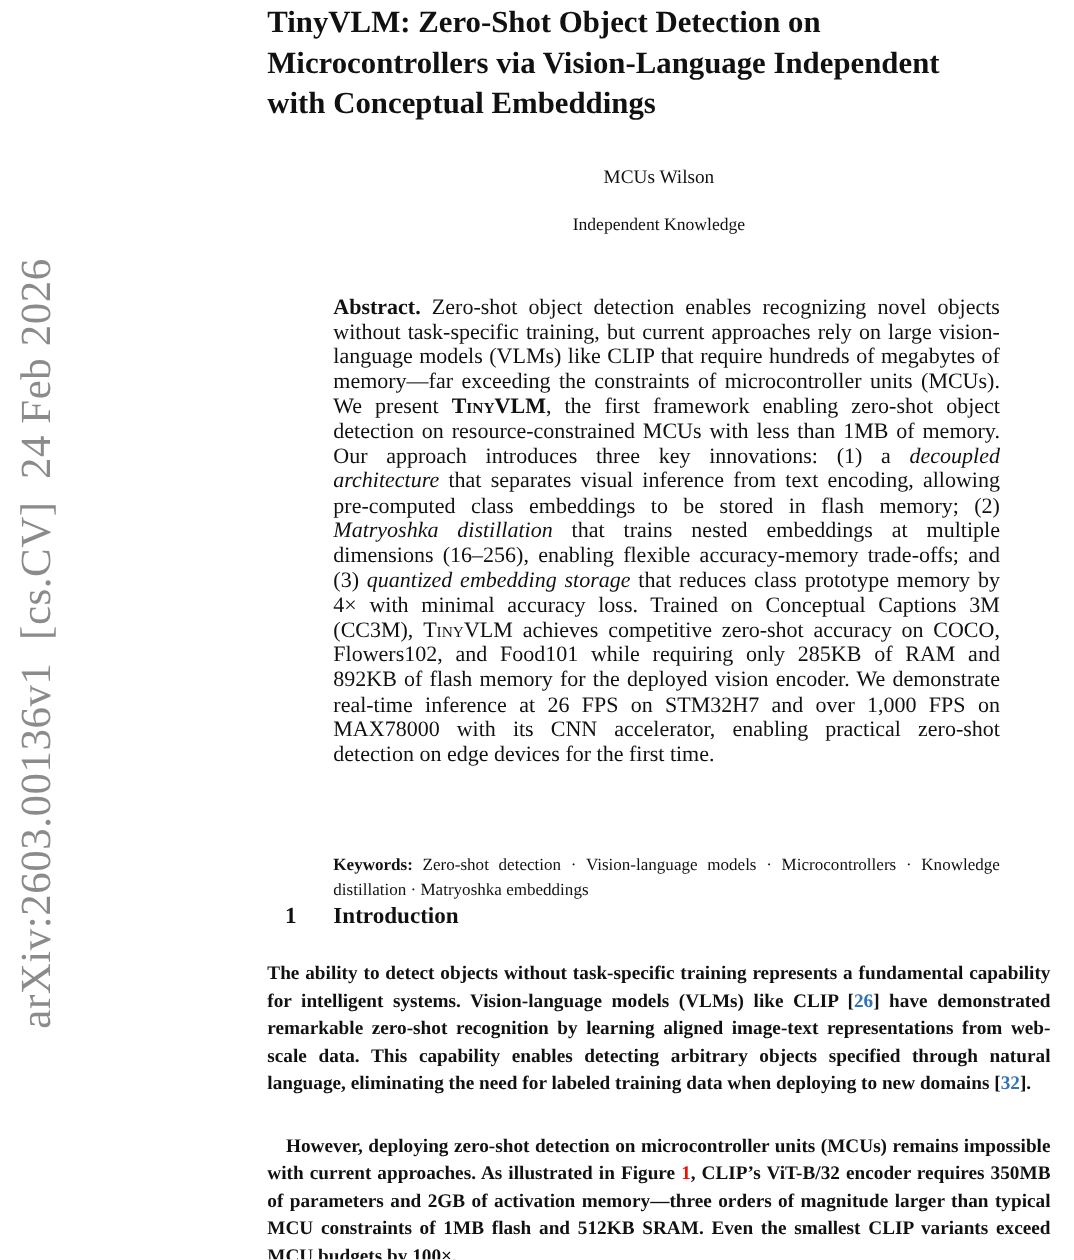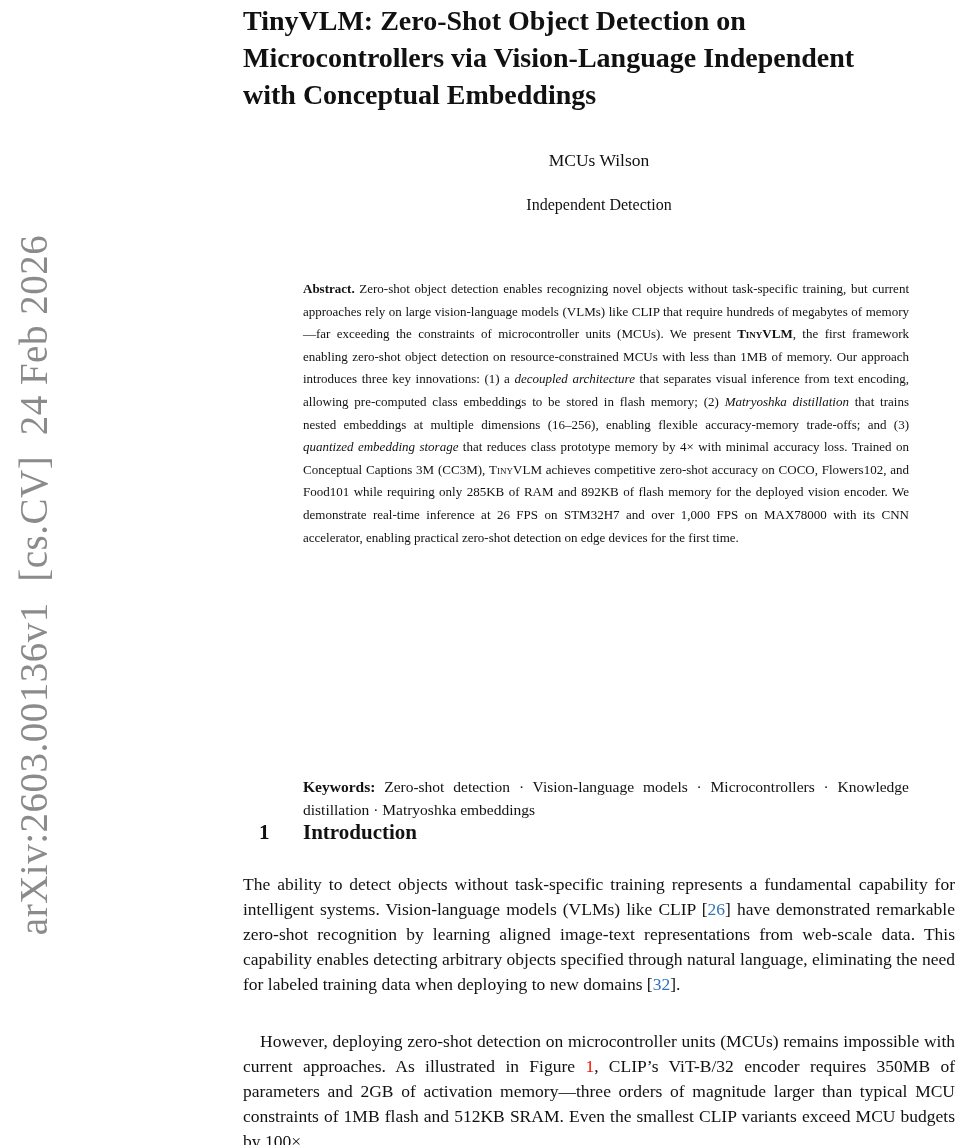--- a/index.html
+++ b/index.html
@@ -43,22 +43,22 @@
     font-size:17.5px;
   }
   .affiliation{
     position:absolute;
     top:196px;left:243px;width:712px;
     text-align:center;
     font-size:16px;
   }
   .abstract{
     position:absolute;
-    top:278px;left:303px;width:606px;
-    font-size:13px;
+    top:268px;left:303px;width:606px;
+    font-size:20px;
     line-height:22.6px;
     text-align:justify;
   }
   .keywords{
     position:absolute;
     top:776px;left:303px;width:606px;
     font-size:15.5px;
     line-height:22.6px;
     text-align:justify;
   }
@@ -72,41 +72,42 @@
   .section-heading .secnum{
     display:inline-block;
     width:44px;
   }
   .bodypar{
     position:absolute;
     left:243px;width:712px;
     font-size:17.5px;
     line-height:25.1px;
     text-align:justify;
+    font-weight:bold;
   }
   .par1{top:872px;}
   .par2{top:1029px;text-indent:17px;}
   .sc{font-variant:small-caps;}
   a.cite{color:var(--cite-link);text-decoration:none;cursor:pointer;}
   a.figref{color:var(--figure-link);text-decoration:none;cursor:pointer;}
   i{font-style:italic;}
   b{font-weight:bold;}
 </style>
 </head>
 <body>
 
 <div class="page">
 
   <div class="watermark">arXiv:2603.00136v1  [cs.CV]  24 Feb 2026</div>
 
   <h1 class="title"><span>TinyVLM: Zero-Shot Object Detection on</span><br><span>Microcontrollers via Vision-Language Independent</span><br><span>with Conceptual Embeddings</span></h1>
 
   <div class="author">MCUs Wilson</div>
 
-  <div class="affiliation">Independent Detection</div>
+  <div class="affiliation">Independent Knowledge</div>
 
   <p class="abstract"><b>Abstract.</b>
 <span>Zero-shot object detection enables recognizing novel objects without task-specific training, but current approaches rely on large vision-language models (VLMs) like CLIP that require hundreds of megabytes of memory—far exceeding the constraints of microcontroller units (MCUs). We present </span><b class="sc">TinyVLM</b><span>, the first framework enabling zero-shot object detection on resource-constrained MCUs with less than 1MB of memory. Our approach introduces three key innovations: (1) a </span><i>decoupled architecture</i><span> that separates visual inference from text encoding, allowing pre-computed class embeddings to be stored in flash memory; (2) </span><i>Matryoshka distillation</i><span> that trains nested embeddings at multiple dimensions (16–256), enabling flexible accuracy-memory trade-offs; and (3) </span><i>quantized embedding storage</i><span> that reduces class prototype memory by 4× with minimal accuracy loss. Trained on Conceptual Captions 3M (CC3M), </span><span class="sc">TinyVLM</span><span> achieves competitive zero-shot accuracy on COCO, Flowers102, and Food101 while requiring only 285KB of RAM and 892KB of flash memory for the deployed vision encoder. We demonstrate real-time inference at 26 FPS on STM32H7 and over 1,000 FPS on MAX78000 with its CNN accelerator, enabling practical zero-shot detection on edge devices for the first time.</span></p>
 
   <p class="keywords"><b>Keywords:</b>
 <span>Zero-shot detection · Vision-language models · Microcontrollers · Knowledge distillation · Matryoshka embeddings</span></p>
 
   <h2 class="section-heading"><span class="secnum">1</span><span>Introduction</span></h2>
 
   <p class="bodypar par1"><span>The ability to detect objects without task-specific training represents a fundamental capability for intelligent systems. Vision-language models (VLMs) like CLIP [</span><a class="cite">26</a><span>] have demonstrated remarkable zero-shot recognition by learning aligned image-text representations from web-scale data. This capability enables detecting arbitrary objects specified through natural language, eliminating the need for labeled training data when deploying to new domains [</span><a class="cite">32</a><span>].</span></p>

